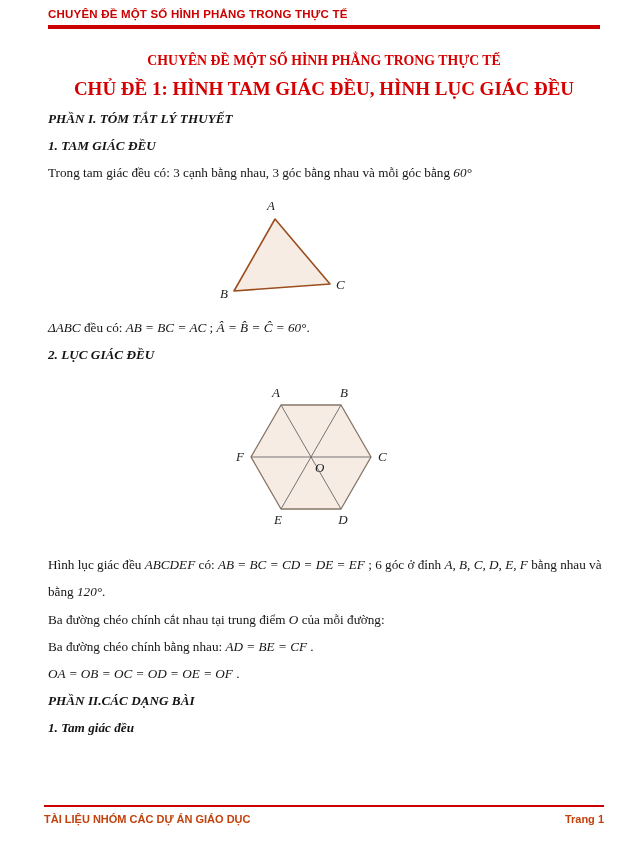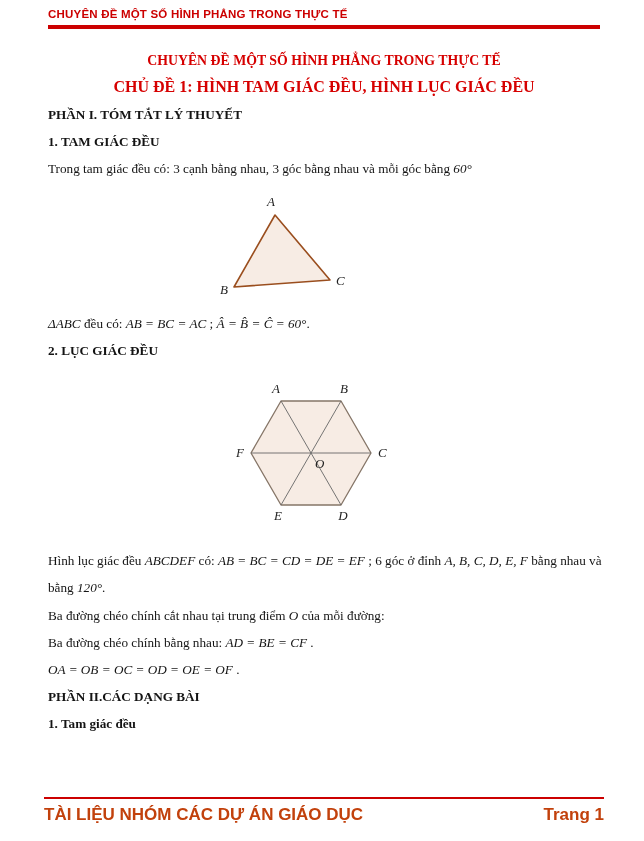--- a/index.html
+++ b/index.html
@@ -17,41 +17,41 @@
     font-size:11.5px; color:#cc0000; letter-spacing:.2px;
   }
   .hdr-rule { height:3.5px; background:#cc0000; margin-top:5px; }
   
   .doc-title {
     margin-top:24px; text-align:center; color:#d60000;
     font-size:13.8px; font-weight:bold;
   }
   .doc-subtitle {
     margin-top:9px; text-align:center; color:#d60000;
-    font-size:16px; font-weight:bold;
+    font-size:19px; font-weight:bold;
   }
   .line { font-size:13.2px; line-height:1.3; margin-top:10px; }
-  .bold { font-weight:bold; }
+  .bold { font-weight:bold;font-style:italic; }
   .m { font-style:italic; }
   .nowrap { white-space:nowrap;margin-top:15px; }
   
   figure { display:block; }
   .fig-tri { margin:16px 0 6px 170px; }
   .fig-hex { margin:14px 0 10px 167px; }
   .vlabel {
     font-family:"Liberation Serif", serif; font-style:italic;
     font-size:13px; fill:#222222;
   }
   
   .ftr { position:absolute; left:44px; right:40px; bottom:16px; }
   .ftr-rule { height:2.5px; background:#cc0000; margin-bottom:6px; }
   .ftr-row {
     display:flex; justify-content:space-between; align-items:baseline;
     font-family:"Liberation Sans", sans-serif; font-weight:bold;
-    font-size:17px; color:#c2410c;
+    font-size:11px; color:#c2410c;
   }
 </style>
 </head>
 <body>
 
 <div class="page">
 
   <header>
     <div class="hdr-title">CHUYÊN ĐỀ MỘT SỐ HÌNH PHẲNG TRONG THỰC TẾ</div>
     <div class="hdr-rule"></div>

